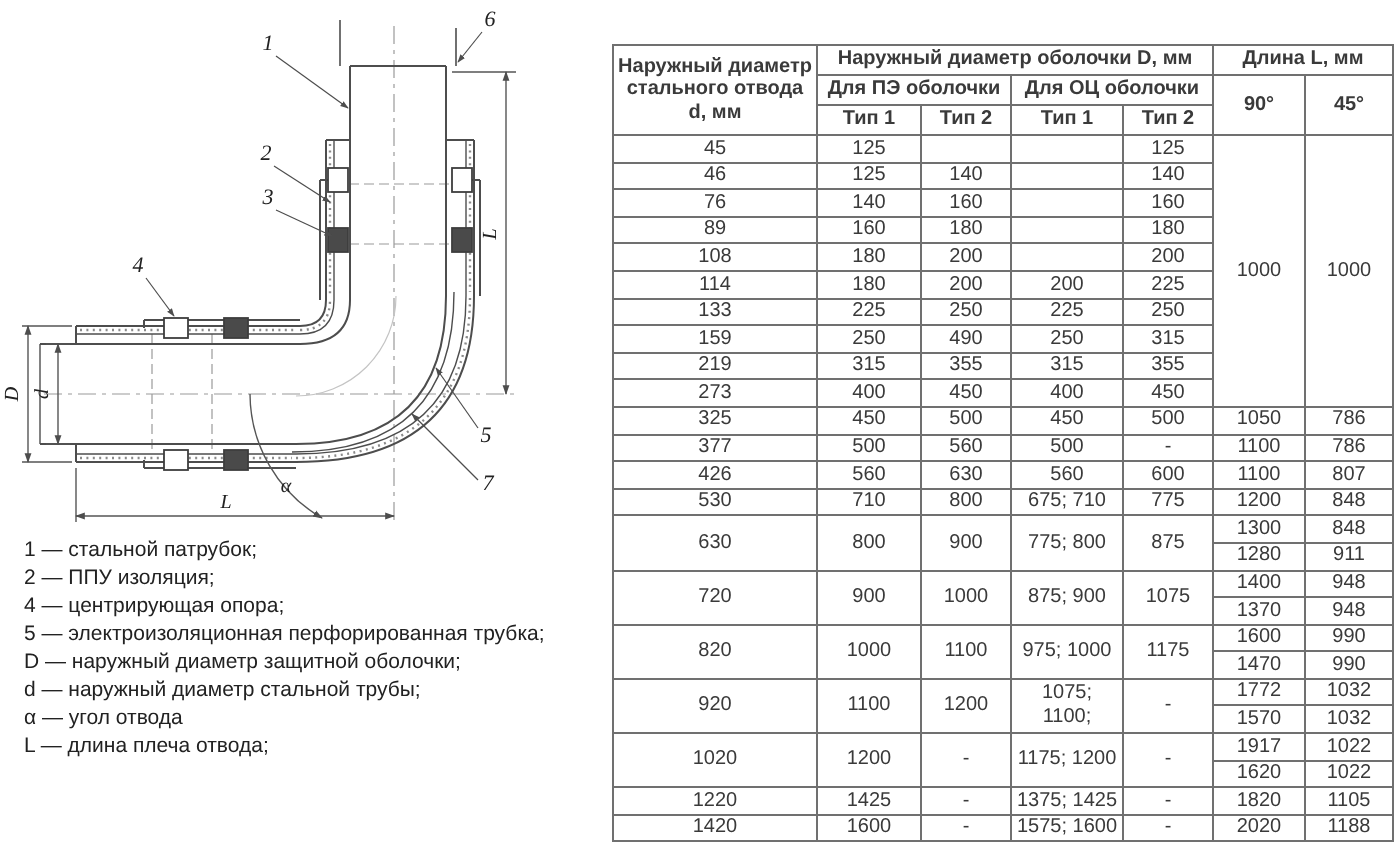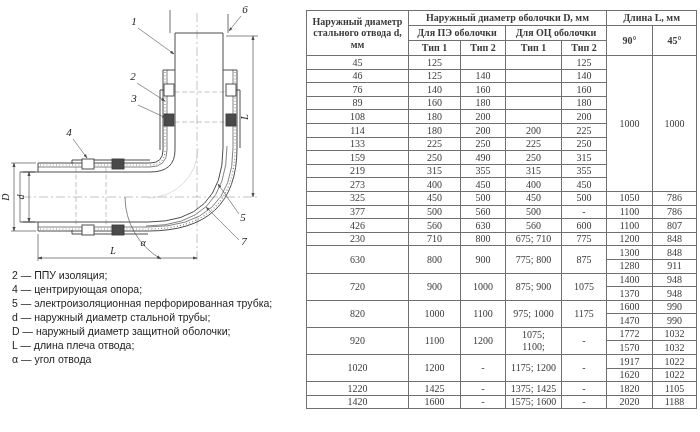--- a/index.html
+++ b/index.html
@@ -7,21 +7,21 @@
          font-family:"Liberation Sans",sans-serif;color:#3a3a3a;}
   
   #drawing{position:absolute;left:0;top:0;}
   .dwg-num{font-family:"Liberation Serif",serif;font-style:italic;font-size:11px;fill:#222;}
   .dwg-dim{font-family:"Liberation Serif",serif;font-style:italic;font-size:10px;fill:#222;}
   
   #legend{position:absolute;left:12px;top:268px;width:292px;font-size:10.5px;
           line-height:14px;color:#222;}
   .legend-item{white-space:nowrap;}
   
-  #spec{position:absolute;left:306px;top:10px;font-family:Liberation Serif, serif;}
+  #spec{position:absolute;left:306px;top:22px;}
   table.spec-table{border-collapse:collapse;table-layout:fixed;width:390px;
                    font-size:10px;color:#3a3a3a;}
   table.spec-table th,table.spec-table td{border:1px solid #707070;text-align:center;
                    vertical-align:middle;padding:0 2px;line-height:1.15;}
   table.spec-table th{font-weight:bold;height:14px;}
   table.spec-table td{height:12.6px;white-space:pre-line;}
 </style>
 </head>
 <body>
 
@@ -158,27 +158,28 @@
     <text class="dwg-num" x="134" y="25" text-anchor="middle">1</text>
     <text class="dwg-num" x="133" y="80" text-anchor="middle">2</text>
     <text class="dwg-num" x="134" y="102" text-anchor="middle">3</text>
     <text class="dwg-num" x="69" y="136" text-anchor="middle">4</text>
     <text class="dwg-num" x="243" y="221" text-anchor="middle">5</text>
     <text class="dwg-num" x="245" y="13" text-anchor="middle">6</text>
     <text class="dwg-num" x="244" y="245" text-anchor="middle">7</text>
   </svg>
 
   <div id="legend">
+      <div class="legend-item">1 — стальной патрубок;</div>
       <div class="legend-item">2 — ППУ изоляция;</div>
       <div class="legend-item">4 — центрирующая опора;</div>
       <div class="legend-item">5 — электроизоляционная перфорированная трубка;</div>
+      <div class="legend-item">D — наружный диаметр защитной оболочки;</div>
       <div class="legend-item">d — наружный диаметр стальной трубы;</div>
-      <div class="legend-item">D — наружный диаметр защитной оболочки;</div>
+      <div class="legend-item">α — угол отвода</div>
       <div class="legend-item">L — длина плеча отвода;</div>
-      <div class="legend-item">α — угол отвода</div>
     </div>
 
   <div id="spec">
     <table class="spec-table">
       <colgroup>
         <col style="width:102px">
           <col style="width:52px">
           <col style="width:45px">
         <col style="width:56px">
           <col style="width:45px">
@@ -298,21 +299,21 @@
           <tr>
             <td>426</td>
             <td>560</td>
             <td>630</td>
             <td>560</td>
             <td>600</td>
             <td>1100</td>
             <td>807</td>
           </tr>
           <tr>
-            <td>230</td>
+            <td>530</td>
             <td>710</td>
             <td>800</td>
             <td>675; 710</td>
             <td>775</td>
             <td>1200</td>
             <td>848</td>
           </tr>
           <tr>
             <td rowspan="2">630</td>
             <td rowspan="2">800</td>

